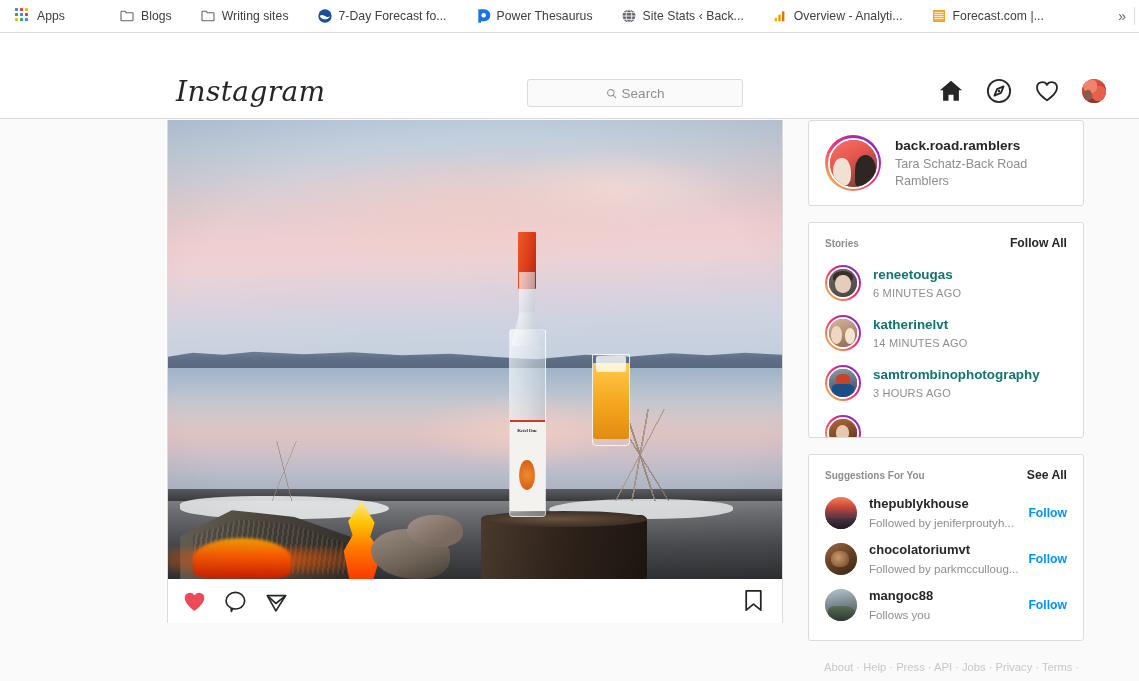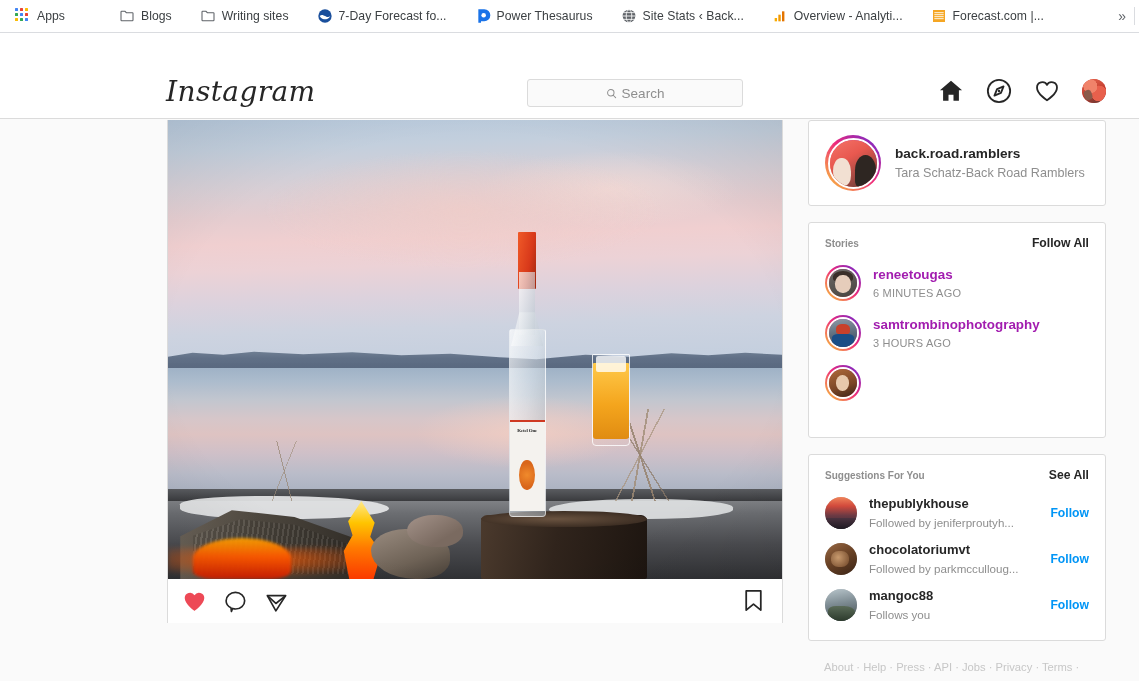--- a/index.html
+++ b/index.html
@@ -94,21 +94,21 @@
     position: absolute; top: 63px; left: 0;
     width: 1139px; height: 56px;
     background: #ffffff;
     border-bottom: 1px solid #dbdbdb;
   }
   .ig-nav-inner {
     position: relative;
     width: 100%; height: 100%;
   }
   .ig-logo {
-    position: absolute; left: 166px; top: 12px;
+    position: absolute; left: 176px; top: 12px;
     font-family: "DejaVu Serif", serif;
     font-style: italic;
     font-size: 28px;
     color: #262626;
     letter-spacing: 0.4px;
   }
   .ig-search {
     position: absolute; left: 527px; top: 79px;
     width: 216px; height: 28px;
     background: #fafafa;
@@ -364,21 +364,21 @@
     position: relative;
     background: #fff;
   }
   .action-left { display: flex; align-items: center; gap: 16px; }
   .action-right { position: absolute; right: 16px; top: 9px; }
   .act-ico { display: block; }
 
   
   .sidebar {
     position: absolute; left: 808px; top: 0;
-    width: 298px;
+    width: 276px;
   }
   .card {
     background: #ffffff;
     border: 1px solid #dbdbdb;
     border-radius: 3px;
     margin-bottom: 16px;
   }
   .profile-row {
     display: flex; align-items: center;
     padding: 14px 16px;
@@ -403,21 +403,21 @@
   }
   .card-title { font-size: 10px; font-weight: bold; color: #8e8e8e; }
   .card-action { font-size: 12.2px; font-weight: bold; color: #262626; }
 
   .story-list { padding: 2px 0 0 0; }
   .story-row {
     display: flex; align-items: center;
     padding: 7px 16px;
   }
   .story-txt { margin-left: 12px; line-height: 1.3; min-width: 0; }
-  .story-user { font-size: 13.4px; font-weight: bold; color: #a21caf; white-space:nowrap; }
+  .story-user { font-size: 13.4px; font-weight: bold; color: #0f766e; white-space:nowrap; }
   .story-time { font-size: 11px; color: #8e8e8e; margin-top: 2px; letter-spacing:.2px; }
 
   .sugg-list { padding: 2px 0 12px 0; }
   .sugg-row {
     display: flex; align-items: center;
     padding: 6px 16px;
   }
   .sugg-avatar {
     width: 32px; height: 32px; border-radius: 50%;
     overflow: hidden; position: relative; flex: 0 0 auto;
@@ -689,20 +689,31 @@
             <div class="inner">
               <span class="av av-renee"></span>
             </div>
           </div>
           <div class="story-txt">
             <div class="story-user">reneetougas</div>
             <div class="story-time">6 MINUTES AGO</div>
           </div>
         </div>
 
+        <div class="story-row">
+          <div class="ring small">
+            <div class="inner">
+              <span class="av av-kath"></span>
+            </div>
+          </div>
+          <div class="story-txt">
+            <div class="story-user">katherinelvt</div>
+            <div class="story-time">14 MINUTES AGO</div>
+          </div>
+        </div>
 
         <div class="story-row">
           <div class="ring small">
             <div class="inner">
               <span class="av av-sam"></span>
             </div>
           </div>
           <div class="story-txt">
             <div class="story-user">samtrombinophotography</div>
             <div class="story-time">3 HOURS AGO</div>

